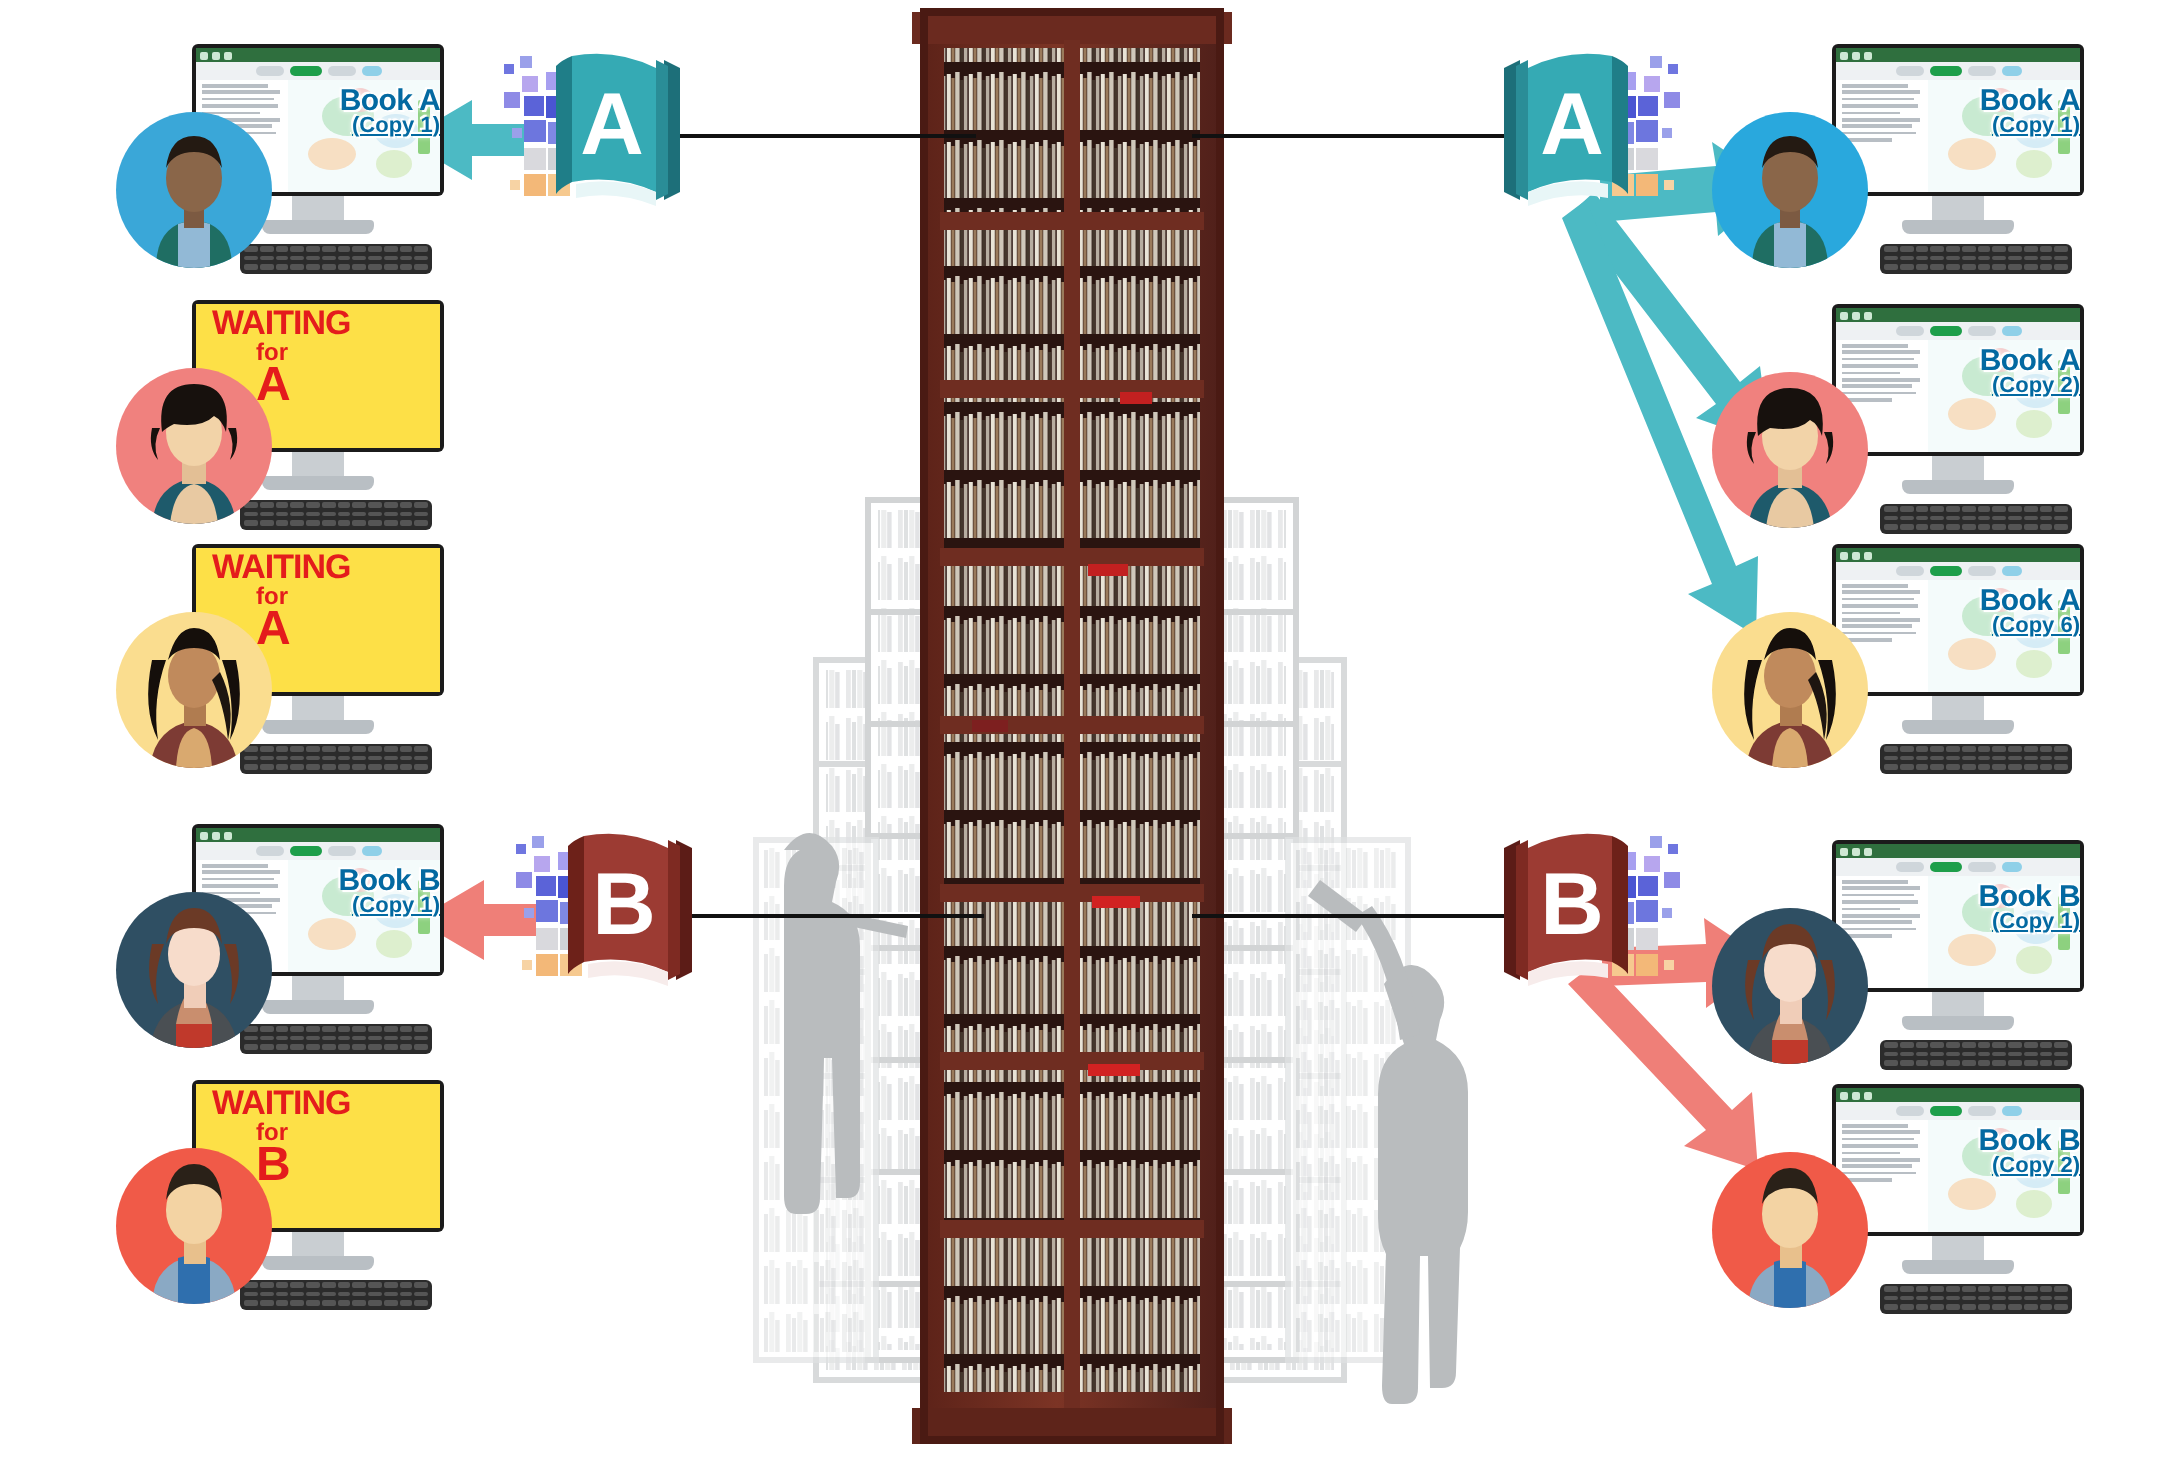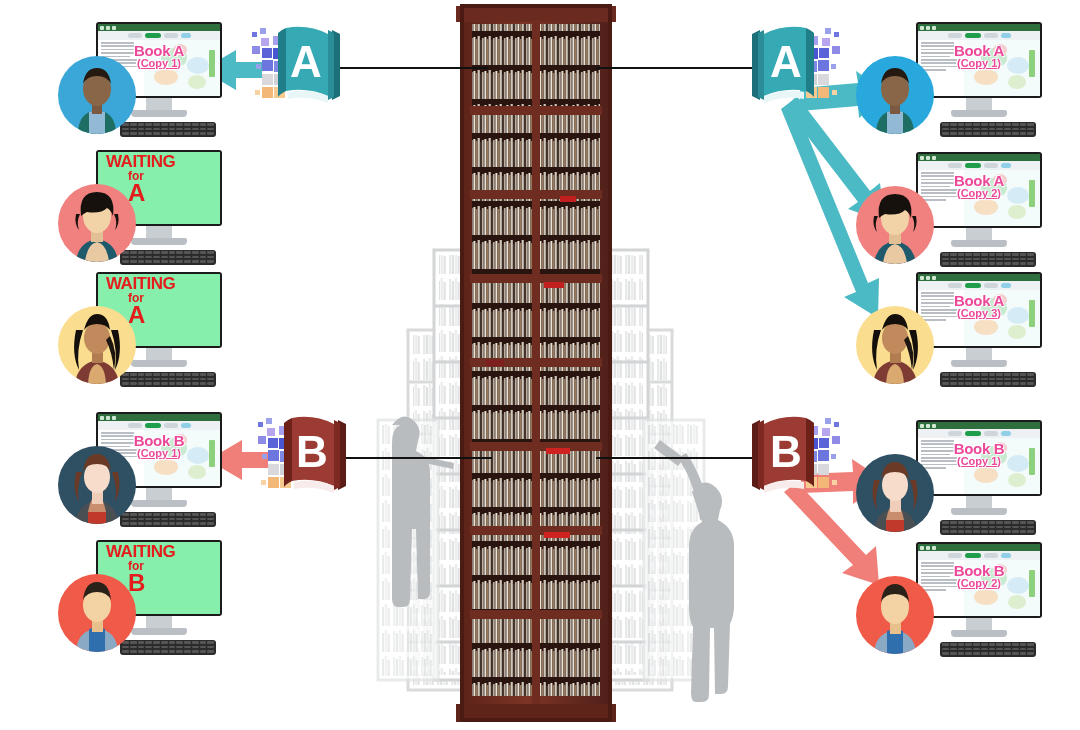--- a/index.html
+++ b/index.html
@@ -38,28 +38,28 @@
   .doc .col-graphic{flex:1;position:relative;background:#f4fbfb;}
   .blob{position:absolute;border-radius:50%;opacity:.85;}
   .bb1{left:22%;top:14%;width:26px;height:20px;background:#bfe6c9;}
   .bb2{left:56%;top:30%;width:22px;height:17px;background:#cfe9f5;}
   .bb3{left:12%;top:52%;width:24px;height:16px;background:#f7d9b8;}
   .bb4{left:58%;top:62%;width:18px;height:14px;background:#d8ecc6;}
   .bb5{left:38%;top:8%;width:14px;height:12px;background:#f3c6c6;}
   .vbar{position:absolute;right:5px;top:18%;width:6px;height:48%;background:#8dd17f;border-radius:1px;}
 
   
-  .booklabel{position:absolute;left:0;right:0;top:26%;text-align:center;
-             color:#ec4899;font-weight:bold;line-height:1.0;
+  .booklabel{position:absolute;left:0;right:0;top:26%;text-align:right;
+             color:#0369a1;font-weight:bold;line-height:1.0;
              text-shadow:0 0 2px #fff,0 0 3px #fff,1px 1px 0 #fff,-1px -1px 0 #fff;}
   .booklabel .t1{font-size:15px;display:block;letter-spacing:-.3px;}
   .booklabel .t2{font-size:11px;display:block;text-decoration:underline;}
 
   
-  .waiting{position:absolute;inset:0;background:#86efac;display:block;
+  .waiting{position:absolute;inset:0;background:#fde047;display:block;
            color:#e41c1c;font-weight:bold;text-align:left;padding-left:8px;
            box-sizing:border-box;}
   .waiting .w1{font-size:17px;display:block;line-height:.95;margin-top:2px;letter-spacing:-.5px;}
   .waiting .w2{font-size:12px;display:block;line-height:1;margin-left:22px;}
   .waiting .w3{font-size:24px;display:block;line-height:.9;margin-left:22px;}
 
   
   .face{position:absolute;inset:0;}
 
   
@@ -1063,21 +1063,21 @@
                   <span class="blob bb2"></span>
                   <span class="blob bb3"></span>
               <span class="blob bb4"></span>
                   <span class="blob bb5"></span>
                   <span class="vbar"></span>
             </div>
           </div>
         </div>
         <div class="booklabel">
           <span class="t1">Book A</span>
-          <span class="t2">(Copy 3)</span>
+          <span class="t2">(Copy 6)</span>
         </div>
       </div>
         </div>
       <div class="mon-stand"></div>
       <div class="mon-base"></div>
     </div>
     <div class="kbd">
       <div class="row">
           <i class="k"></i>
           <i class="k"></i>

